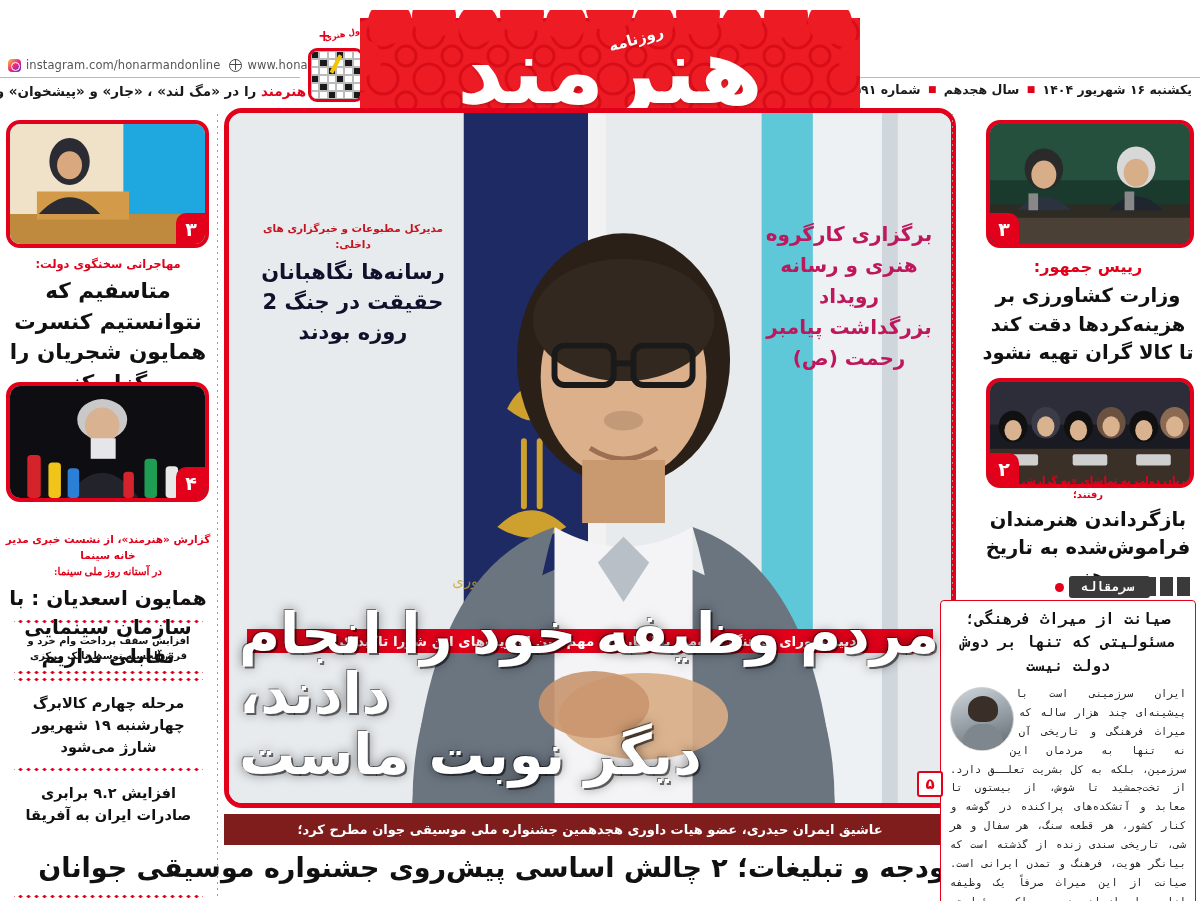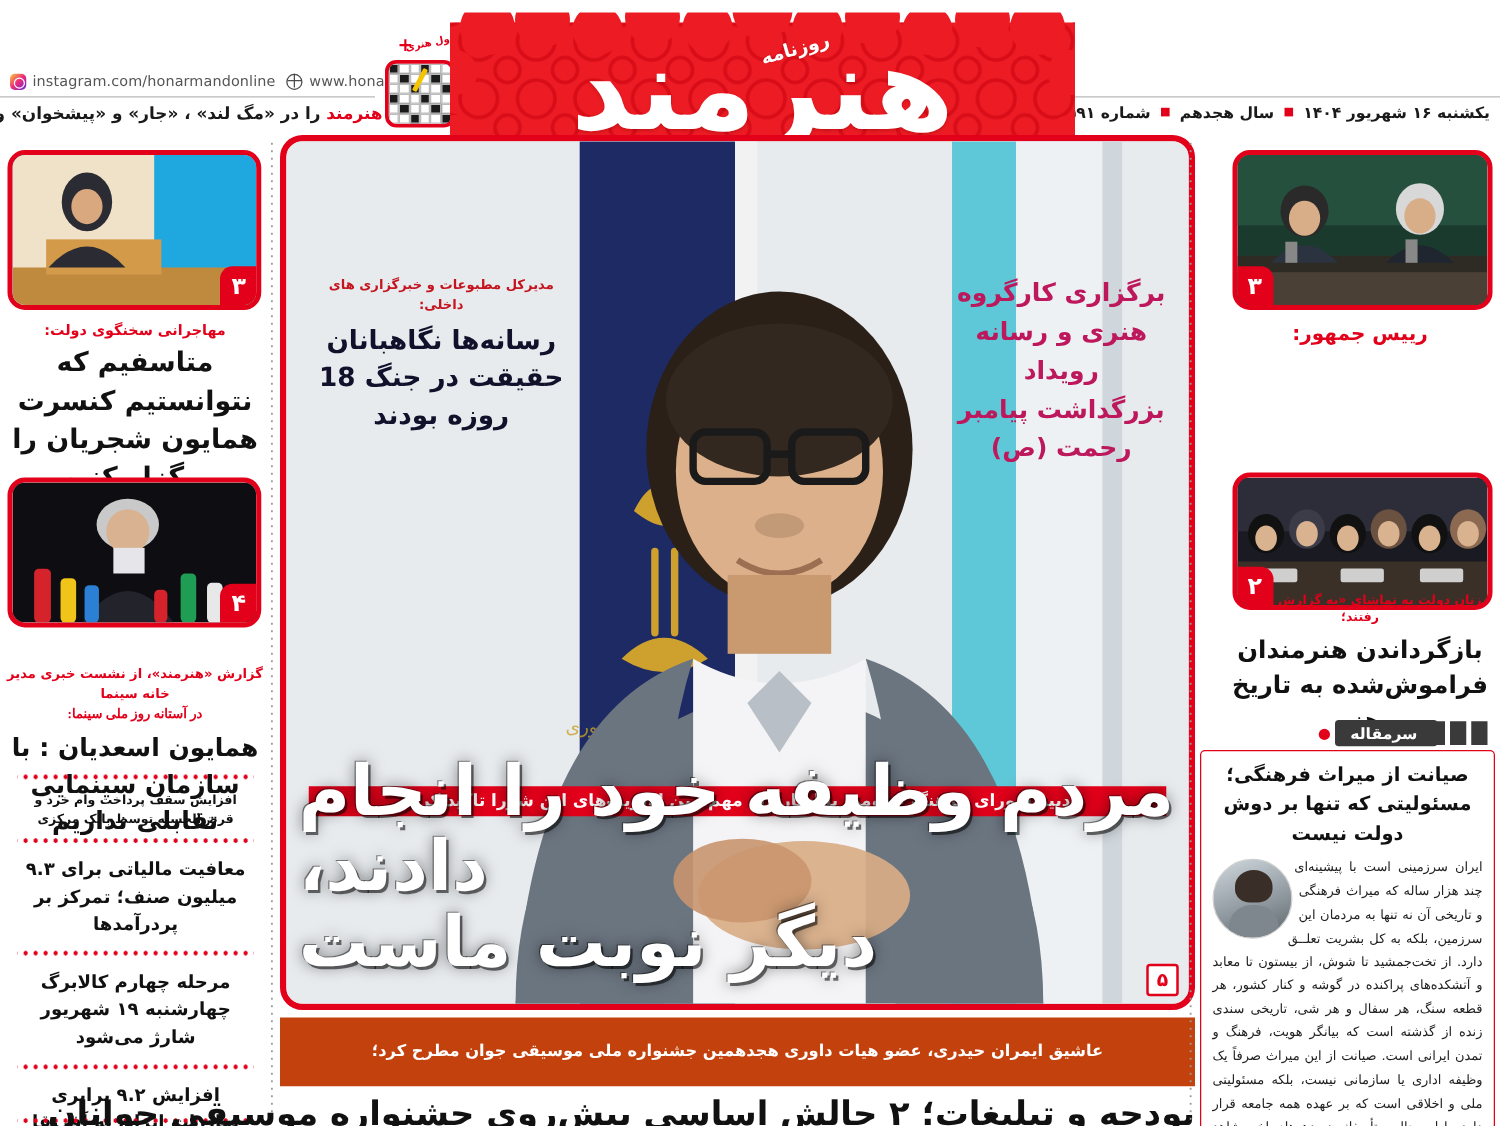--- a/index.html
+++ b/index.html
@@ -149,22 +149,22 @@
   .hero-pg {
     position:absolute; right:8px; bottom:6px; width:26px; height:26px; z-index:7;
     border:2px solid #e2001a; color:#e2001a; background:#fff; font-weight:bold;
     font-size:15px; display:flex; align-items:center; justify-content:center;
     border-radius:3px;
   }
 
   
   .bottom-strip { position:absolute; left:224px; top:814px; width:732px; height:84px; }
   .bs-kicker {
-    background:#c2410c; color:#fff; font-size:13px; font-weight:bold;
-    text-align:center; padding:20px 6px; direction:rtl; white-space:nowrap;
+    background:#7f1d1d; color:#fff; font-size:13px; font-weight:bold;
+    text-align:center; padding:8px 6px; direction:rtl; white-space:nowrap;
   }
   .bs-headline {
     margin-top:7px; color:#111; font-weight:bold; font-size:27px;
     text-align:center; direction:rtl; white-space:nowrap;
   }
 
   
   .col-right { position:absolute; right:0; top:110px; width:244px; height:790px; }
 
   .edit-head { position:relative; height:24px; }
@@ -401,21 +401,20 @@
       <div class="headline" style="font-size:20px;line-height:1.45;margin-top:5px;">همایون اسعدیان : با سازمان سینمایی تقابلی نداریم</div>
     </div>
 
     <div style="position:absolute;left:6px;top:508px;width:205px;height:282px;">
       <div class="dots-v" style="left:0;"></div>
       <div class="dots-v" style="right:0;"></div>
       <div class="dots-sep" style="margin:0 8px;"></div>
 
       <div class="brief-item" style="font-size:10px;line-height:1.5;padding:8px 12px 6px;">افزایش سقف پرداخت وام خرد و قرض‌الحسنه توسط بانک مرکزی</div>
       <div class="dots-sep" style="margin:0 8px;"></div>
-      <div class="brief-item" style="font-size:14.5px;line-height:1.5;padding:10px 10px 8px;">معافیت مالیاتی برای ۹.۳ میلیون صنف؛ تمرکز بر پردرآمدها</div>
       <div class="dots-sep" style="margin:0 8px;"></div>
       <div class="brief-item" style="font-size:14.5px;line-height:1.5;padding:10px 10px 8px;">مرحله چهارم کالابرگ چهارشنبه ۱۹ شهریور شارژ می‌شود</div>
       <div class="dots-sep" style="margin:0 8px;"></div>
       <div class="brief-item" style="font-size:14.5px;line-height:1.5;padding:10px 10px 8px;">افزایش ۹.۲ برابری صادرات ایران به آفریقا</div>
       <div class="dots-sep" style="margin:0 8px;position:absolute;left:0;right:0;bottom:0;"></div>
     </div>
   </div>
 
   <div class="dotted-v" style="left:216px;top:112px;height:786px;"></div>
 
@@ -459,21 +458,21 @@
         <path d="M400 430 l-26 26 l26 40 l26-40 Z" fill="#b9bfc6"></path>
         <path d="M330 420 q-130 44 -144 280 l120 0 q-10-170 24-280 Z" fill="#6b7580"></path>
         <path d="M470 420 q130 44 144 280 l-120 0 q10-170 -24-280 Z" fill="#6b7580"></path>
 
         <ellipse cx="420" cy="612" rx="86" ry="44" fill="#d9ac85" opacity="0.92"></ellipse>
         <ellipse cx="370" cy="600" rx="56" ry="34" fill="#c9956e" opacity="0.9"></ellipse>
       </svg>
 
       <div class="center-side-text" style="left:20px;top:108px;width:208px;text-align:center;">
         <div style="color:#c4141f;font-size:10.5px;font-weight:bold;line-height:1.5;">مدیرکل مطبوعات و خبرگزاری های داخلی:</div>
-        <div style="color:#11112b;font-size:21px;font-weight:bold;line-height:1.45;margin-top:4px;">رسانه‌ها نگاهبانان حقیقت در جنگ 18 روزه بودند</div>
+        <div style="color:#11112b;font-size:21px;font-weight:bold;line-height:1.45;margin-top:4px;">رسانه‌ها نگاهبانان حقیقت در جنگ 2 روزه بودند</div>
       </div>
 
       <div class="center-side-text" style="right:18px;top:106px;width:168px;text-align:center;">
         <div style="color:#be185d;font-size:20px;font-weight:bold;line-height:1.55;">برگزاری کارگروه هنری و رسانه رویداد بزرگداشت پیامبر رحمت (ص)</div>
       </div>
 
       <div class="main-kicker-bar">دبیر شورای فرهنگ عمومی با اشاره به مهم‌ترین اولویت‌های این شورا تاکید کرد:</div>
 
       <div class="main-headline">
         <div>مردم وظیفه خود را انجام دادند،</div>
@@ -506,20 +505,21 @@
         <path d="M124 92 q28-30 56 0 Z" fill="#1f2630"></path>
         <rect x="40" y="74" width="10" height="18" fill="#888"></rect>
         <rect x="140" y="72" width="10" height="20" fill="#888"></rect>
         <rect x="0" y="100" width="208" height="28" fill="#4a4036"></rect>
       </svg>
       <div class="pg-badge bl">۳</div>
     </div>
 
     <div style="position:absolute;right:6px;top:146px;width:212px;">
       <div class="kicker" style="font-size:16px;line-height:1.4;">رییس جمهور:</div>
+      <div class="headline" style="font-size:19.5px;line-height:1.45;margin-top:4px;">وزارت کشاورزی بر هزینه‌کردها دقت کند تا کالا گران تهیه نشود</div>
     </div>
 
     <div class="photo-card" style="position:absolute;right:6px;top:268px;width:208px;height:110px;">
       <svg viewBox="0 0 208 110" preserveAspectRatio="none" style="width:100%;height:100%;display:block">
         <rect width="208" height="110" fill="#1a1a22"></rect>
         <rect x="0" y="0" width="208" height="46" fill="#2d2d3a"></rect>
         <g>
           <ellipse cx="24" cy="48" rx="15" ry="17" fill="#111"></ellipse>
           <ellipse cx="24" cy="52" rx="9" ry="11" fill="#d9b28f"></ellipse>
           <ellipse cx="58" cy="44" rx="15" ry="17" fill="#3c3c48"></ellipse>
@@ -539,21 +539,21 @@
         <rect x="152" y="78" width="36" height="12" rx="2" fill="#cfcfcf"></rect>
       </svg>
       <div class="pg-badge bl">۲</div>
     </div>
 
     <div style="position:absolute;right:6px;top:364px;width:212px;">
       <div class="kicker" style="font-size:10px;line-height:1.4;">زنان دولت به تماشای «به گزارش زنان» رفتند؛</div>
       <div class="headline" style="font-size:19.5px;line-height:1.45;margin-top:4px;">بازگرداندن هنرمندان فراموش‌شده به تاریخ هنر</div>
     </div>
 
-    <div style="position:absolute;right:4px;top:466px;width:236px;height:324px;">
+    <div style="position:absolute;right:4px;top:466px;width:256px;height:324px;font-family:Liberation Mono, monospace;">
       <div class="edit-head">
         <div class="edit-blocks">
           <span></span>
             <span></span>
             <span></span>
         </div>
         <div class="edit-tab">سرمقاله</div>
         <div class="edit-dot"></div>
       </div>
 

